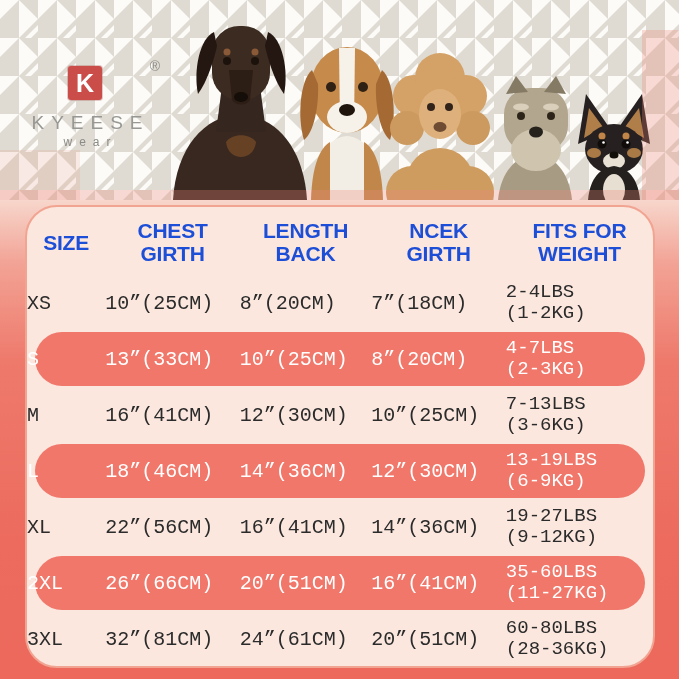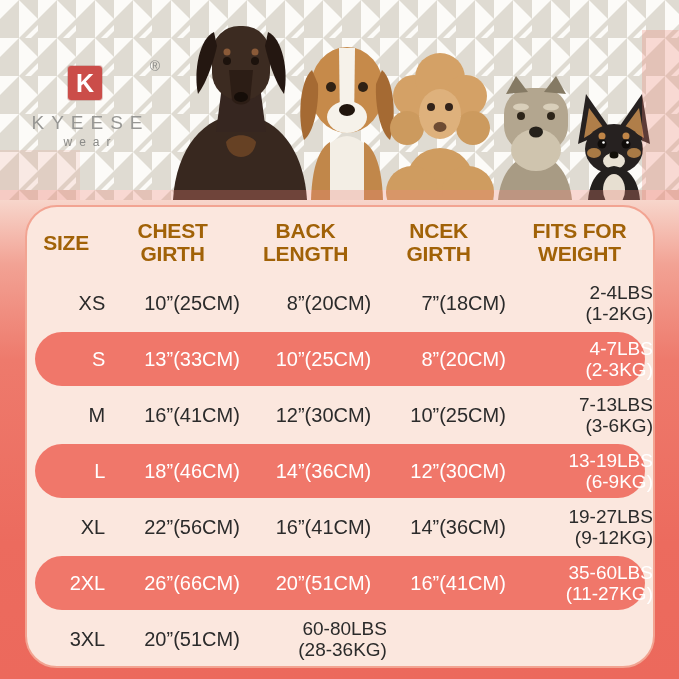--- a/index.html
+++ b/index.html
@@ -21,24 +21,24 @@
   }
   .logo-reg{position:absolute;right:4px;top:4px;font-size:14px;color:#8e8e8b;}
   .logo-name{margin-top:8px;text-align:center;font-size:19px;letter-spacing:7px;padding-left:7px;color:#979794;}
   .logo-sub{margin-top:1px;text-align:center;font-size:12px;letter-spacing:7px;padding-left:7px;color:#8b8b88;}
   
   .panel{
     position:absolute;left:25px;top:205px;width:630px;height:463px;box-sizing:border-box;
     background:#fbe7de;border:2px solid #f2a492;border-radius:32px;
   }
   .thead{display:flex;align-items:center;height:64px;margin-top:4px;}
-  .hcell{text-align:center;color:#a16207;font-weight:bold;font-size:21px;line-height:1.08;letter-spacing:-0.2px;}
+  .hcell{text-align:center;color:#1d4ed8;font-weight:bold;font-size:21px;line-height:1.08;letter-spacing:-0.2px;}
   .c0{width:12.5%;}.c1{width:21.5%;}.c2{width:21%;}.c3{width:21.5%;}.c4{width:23.5%;}
   .trow{position:relative;display:flex;align-items:center;height:56px;font-size:20px;color:#2b2b2b;}
-  .trow .cell{position:relative;z-index:1;text-align:right;}
+  .trow .cell{position:relative;z-index:1;text-align:left;font-family:Liberation Mono, monospace;}
   .trow.hl{color:#ffffff;}
   .trow.hl::before{
     content:"";position:absolute;left:8px;right:8px;top:1px;bottom:1px;
     background:#f0776a;border-radius:27px;
   }
   .wcell{font-size:19px;line-height:1.12;}
 </style>
 </head>
 <body>
 
@@ -158,22 +158,22 @@
 
     <div class="thead">
       <div class="hcell c0">
         <div>SIZE</div>
       </div>
       <div class="hcell c1">
         <div>CHEST</div>
         <div>GIRTH</div>
       </div>
       <div class="hcell c2">
+        <div>LENGTH</div>
         <div>BACK</div>
-        <div>LENGTH</div>
       </div>
       <div class="hcell c3">
         <div>NCEK</div>
         <div>GIRTH</div>
       </div>
       <div class="hcell c4">
         <div>FITS FOR</div>
         <div>WEIGHT</div>
       </div>
     </div>
@@ -239,20 +239,22 @@
       <div class="cell c2">20”(51CM)</div>
       <div class="cell c3">16”(41CM)</div>
       <div class="cell c4 wcell">
         <div>35-60LBS</div>
         <div>(11-27KG)</div>
       </div>
     </div>
 
     <div class="trow">
       <div class="cell c0">3XL</div>
+      <div class="cell c1">32”(81CM)</div>
+      <div class="cell c2">24”(61CM)</div>
       <div class="cell c3">20”(51CM)</div>
       <div class="cell c4 wcell">
         <div>60-80LBS</div>
         <div>(28-36KG)</div>
       </div>
     </div>
 
   </div>
 </div>
 

